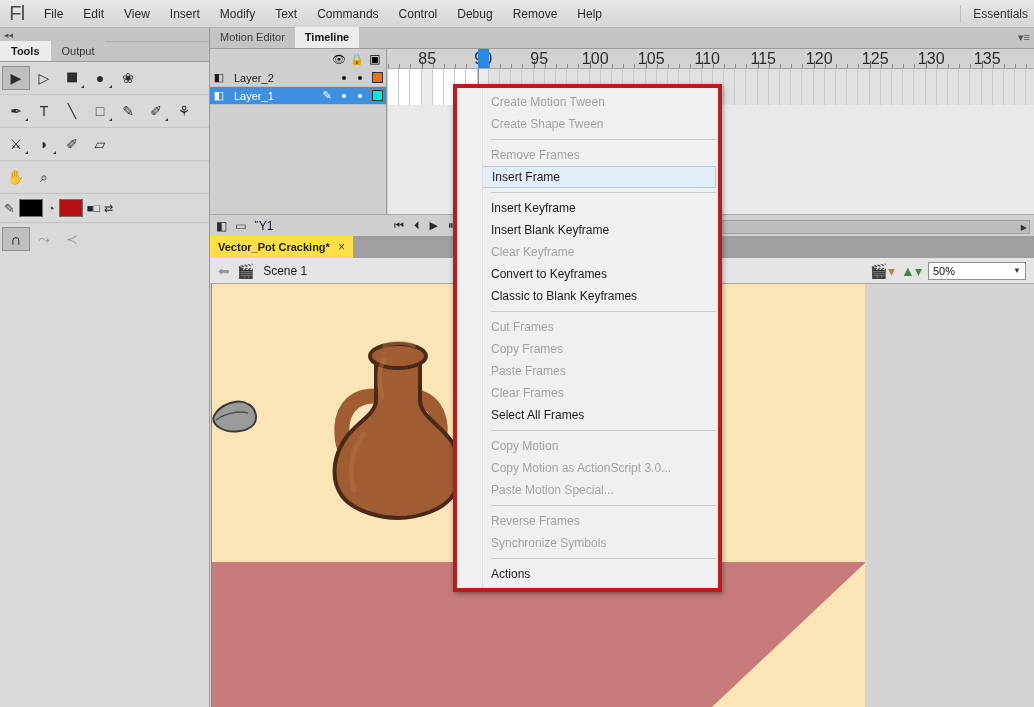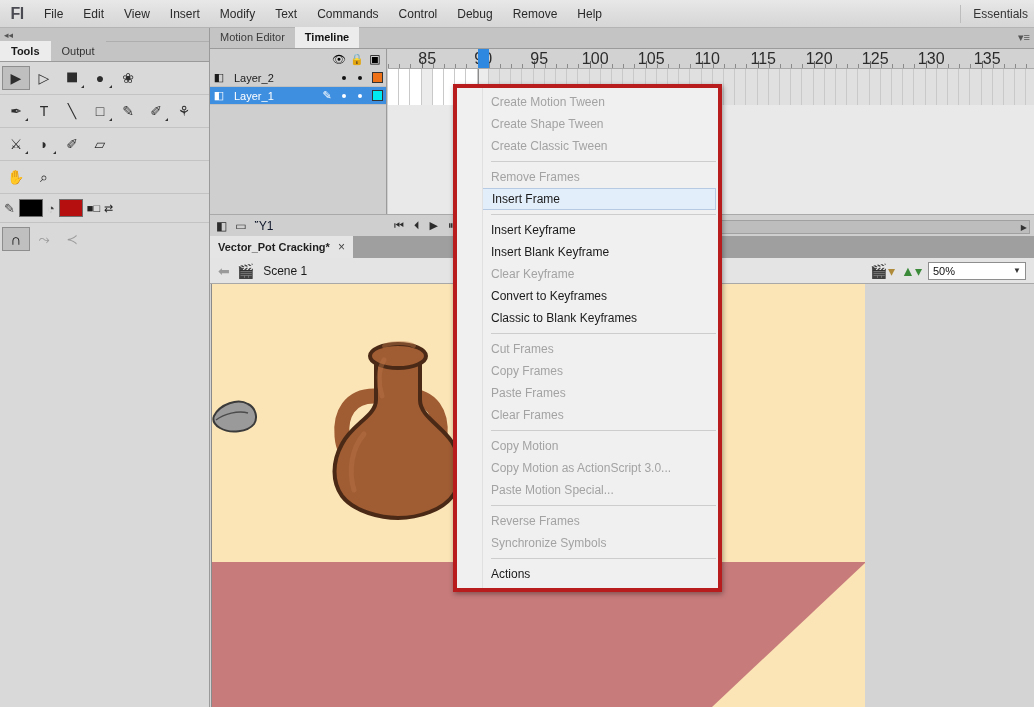--- a/index.html
+++ b/index.html
@@ -15,21 +15,21 @@
 
   
   .menubar {
     position:absolute; left:0; top:0; width:1034px; height:28px;
     background: linear-gradient(180deg,#e8e8e8 0%, #dedede 50%, #d6d6d6 100%);
     border-bottom:1px solid #b4b4b4;
     display:flex; align-items:center;
   }
   .fl-logo {
     width:34px; height:28px; display:flex; align-items:center; justify-content:center;
-    font-weight:bold; font-size:16px; color:#4a4a52; letter-spacing:-0.5px;
+    font-weight:normal; font-size:20px; color:#4a4a52; letter-spacing:-0.5px;
     font-family:"Liberation Sans", sans-serif;
   }
   .menu-item {
     padding:0 10px; height:22px; line-height:22px; font-size:12px; color:#2a2a2a;
     cursor:default; white-space:nowrap;
   }
   .menu-sep-v { width:1px; height:18px; background:#bdbdbd; margin:0 6px; }
   .ws-label { font-size:12px; color:#333; padding:0 6px; white-space:nowrap; }
   .menubar-right { margin-left:auto; display:flex; align-items:center; }
 
@@ -152,21 +152,21 @@
   }
   .hscroll-thumb { width:110px; height:12px; background:#eaeaea; border:1px solid #9a9a9a; }
   .hscroll-arrow { margin-left:auto; margin-right:2px; font-size:8px; color:#333; }
 
   
   .doc-tabbar {
     position:absolute; left:210px; top:236px; width:824px; height:22px;
     background:#9f9f9f; display:flex; align-items:flex-end;
   }
   .doc-tab {
-    height:22px; line-height:22px; background:#e5e5e5; padding:0 8px;
+    height:22px; line-height:22px; background:#fde047; padding:0 8px;
     font-size:11px; font-weight:bold; color:#1f1f1f; display:flex; align-items:center; gap:8px;
   }
   .doc-tab .close { font-size:12px; font-weight:normal; color:#444; }
 
   .edit-bar {
     position:absolute; left:210px; top:258px; width:824px; height:26px;
     background:#e4e4e4; border-bottom:1px solid #a8a8a8;
     display:flex; align-items:center; padding-left:8px; gap:8px;
   }
   .scene-label { font-size:12px; color:#1a1a1a; }
@@ -656,35 +656,35 @@
           <path id="pot-hl3" d="M172,62 C180,58 196,58 202,62" fill="none" stroke-width="4" stroke-linecap="round" opacity=".45" stroke="#b87348"></path>
         </g>
       </svg>
     </div>
   </div>
 
   <div class="ctx-menu" id="ctx-menu">
     <div class="ctx-gutter"></div>
   <div class="ctx-item disabled">Create Motion Tween</div>
       <div class="ctx-item disabled">Create Shape Tween</div>
-      <div class="ctx-item disabled">Create Classic Tween</div>
       <div class="ctx-sep"></div>
       <div class="ctx-item disabled">Remove Frames</div>
       <div class="ctx-item highlight">Insert Frame</div>
       <div class="ctx-sep"></div>
       <div class="ctx-item">Insert Keyframe</div>
       <div class="ctx-item">Insert Blank Keyframe</div>
       <div class="ctx-item disabled">Clear Keyframe</div>
       <div class="ctx-item">Convert to Keyframes</div>
       <div class="ctx-item">Classic to Blank Keyframes</div>
       <div class="ctx-sep"></div>
       <div class="ctx-item disabled">Cut Frames</div>
       <div class="ctx-item disabled">Copy Frames</div>
       <div class="ctx-item disabled">Paste Frames</div>
       <div class="ctx-item disabled">Clear Frames</div>
+      <div class="ctx-item">Select All Frames</div>
       <div class="ctx-sep"></div>
       <div class="ctx-item disabled">Copy Motion</div>
       <div class="ctx-item disabled">Copy Motion as ActionScript 3.0...</div>
       <div class="ctx-item disabled">Paste Motion Special...</div>
       <div class="ctx-sep"></div>
       <div class="ctx-item disabled">Reverse Frames</div>
       <div class="ctx-item disabled">Synchronize Symbols</div>
       <div class="ctx-sep"></div>
       <div class="ctx-item">Actions</div>
     </div>

